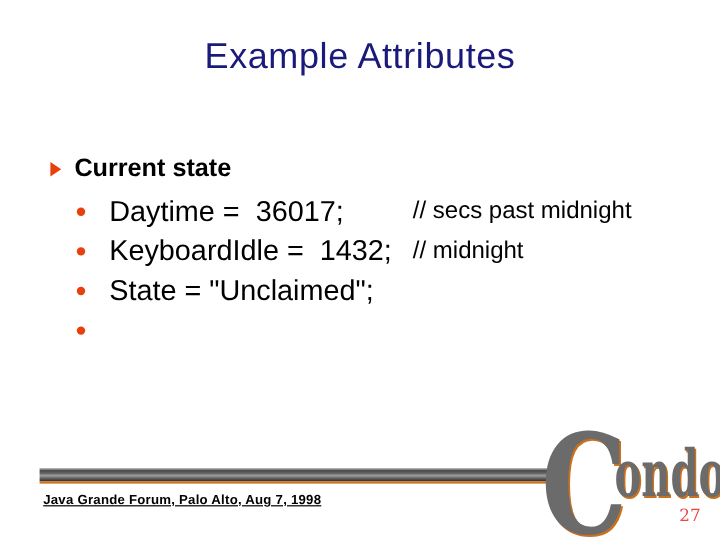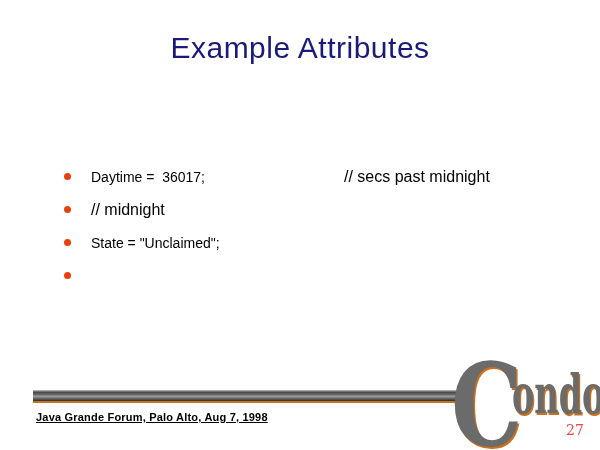--- a/index.html
+++ b/index.html
@@ -62,26 +62,26 @@
   .dot {
     width: 7px;
     height: 7px;
     border-radius: 50%;
     background: #e8400c;
     margin-right: 20px;
     flex: 0 0 auto;
   }
   .stmt {
     width: 253px;
-    font-size: 14px;
+    font-size: 24px;
     white-space: pre;
     flex: 0 0 auto;
   }
   .comment {
-    font-size: 16px;
+    font-size: 20px;
     white-space: pre;
   }
   
   .bar {
     position: absolute;
     left: 33px;
     top: 390px;
     width: 424px;
     height: 11px;
     background: linear-gradient(180deg,
@@ -148,29 +148,34 @@
     z-index: 3;
   }
 </style>
 </head>
 <body>
 
 <div id="slide">
 
   <div class="title">Example Attributes</div>
 
+  <div class="l1-row">
+    <span class="l1-arrow"></span>
+    <span class="l1-label">Current state</span>
+  </div>
 
   <div class="items">
     <div class="item-row">
       <span class="dot"></span>
       <span class="stmt">Daytime =  36017;</span>
       <span class="comment">// secs past midnight</span>
     </div>
     <div class="item-row">
       <span class="dot"></span>
+      <span class="stmt">KeyboardIdle =  1432;</span>
       <span class="comment">// midnight</span>
     </div>
     <div class="item-row">
       <span class="dot"></span>
       <span class="stmt">State = "Unclaimed";</span>
       <span class="comment"></span>
     </div>
     <div class="item-row">
       <span class="dot"></span>
       <span class="comment"></span>

